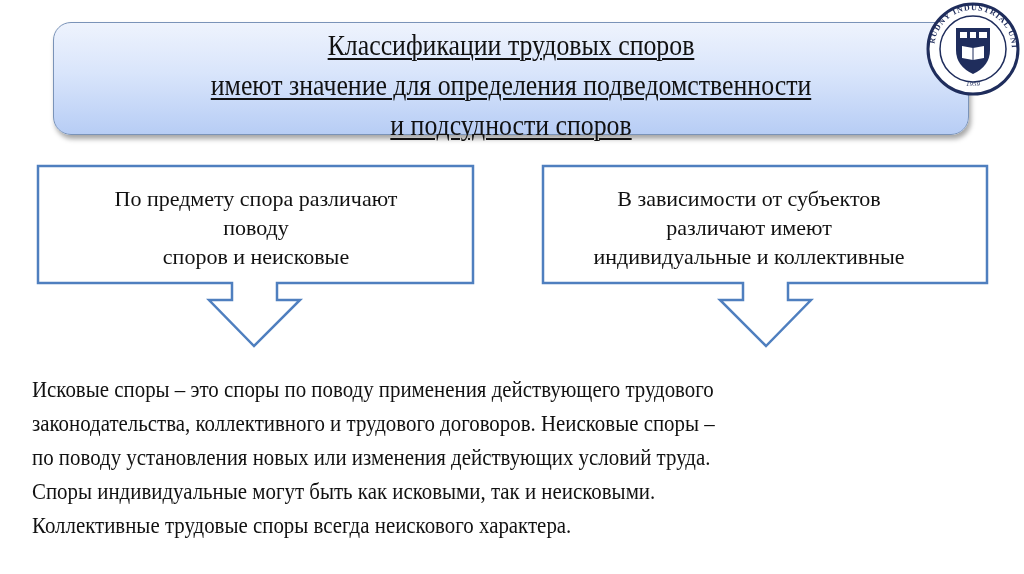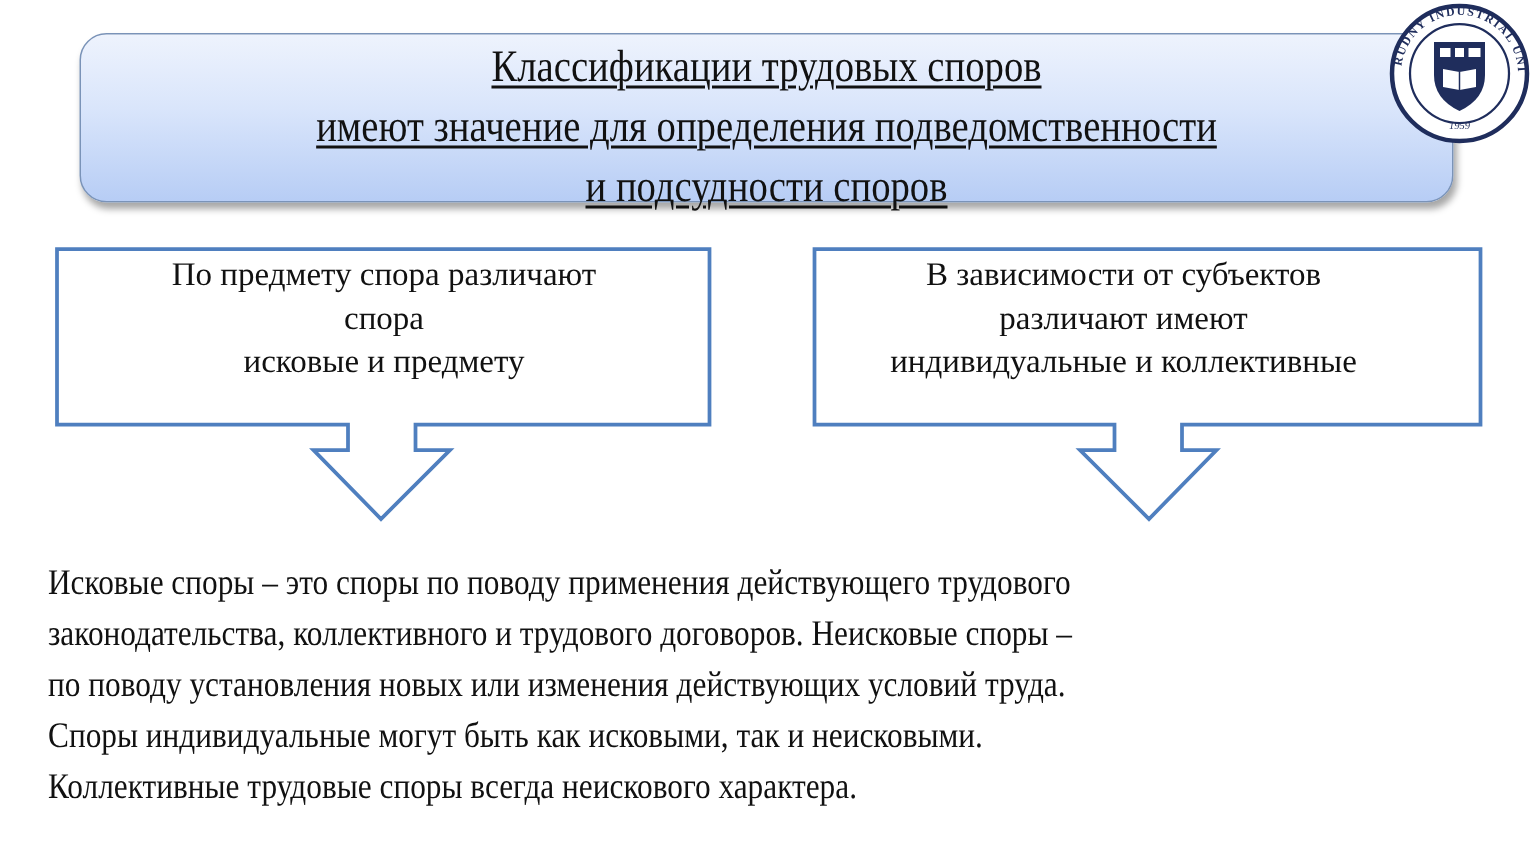--- a/index.html
+++ b/index.html
@@ -17,21 +17,21 @@
   .header-lines {
     position:absolute; left:53px; top:22px; width:916px; text-align:center;
     font-size:30px; line-height:40px; padding-top:3px;
     transform: scaleX(0.86); transform-origin:center top;
   }
   .header-lines div { text-decoration: underline; text-underline-offset:3px; text-decoration-thickness:1.5px; }
   .logo { position:absolute; left:926px; top:2px; width:94px; height:94px; }
 
   .callout {
     position:absolute; top:166px; height:118px; box-sizing:border-box;
-    text-align:center; font-size:22px; line-height:29px; padding-top:2px;
+    text-align:center; font-size:22px; line-height:29px; padding-top:18px;
   }
   .callout-left { left:38px; width:436px; }
   .callout-right { left:543px; width:412px; }
   .callout-svg { position:absolute; left:0; top:0; }
 
   .body-text {
     position:absolute; left:32px; top:372px; width:960px;
     font-size:24px; line-height:34px;
     transform: scaleX(0.87); transform-origin:left top;
     white-space:nowrap;
@@ -63,22 +63,22 @@
   <text x="47" y="84" font-size="7" text-anchor="middle" fill="#1f2d5c" font-family="Liberation Serif, serif" font-style="italic">1959</text>
 </svg>
 
 <svg class="callout-svg" width="1024" height="574" style="position:absolute;left:0;top:0;pointer-events:none;">
   <path d="M 38 166 L 473 166 L 473 283 L 277 283 L 277 300 L 300 300 L 254 346 L 209 300 L 232 300 L 232 283 L 38 283 Z" fill="#ffffff" stroke="#4f7fbf" stroke-width="2.5" stroke-linejoin="miter"></path>
   <path d="M 543 166 L 987 166 L 987 283 L 788 283 L 788 300 L 811 300 L 766 346 L 720 300 L 743 300 L 743 283 L 543 283 Z" fill="#ffffff" stroke="#4f7fbf" stroke-width="2.5" stroke-linejoin="miter"></path>
 </svg>
 
 <div class="callout callout-left">
   <div>По предмету спора различают</div>
-  <div>спора</div>
-  <div>исковые и предмету</div>
+  <div>поводу</div>
+  <div>споров и неисковые</div>
 </div>
 
 <div class="callout callout-right">
   <div>В зависимости от субъектов</div>
   <div>различают имеют</div>
   <div>индивидуальные и коллективные</div>
 </div>
 
 <div class="body-text">
   <div>Исковые споры – это споры по поводу применения действующего трудового</div>

